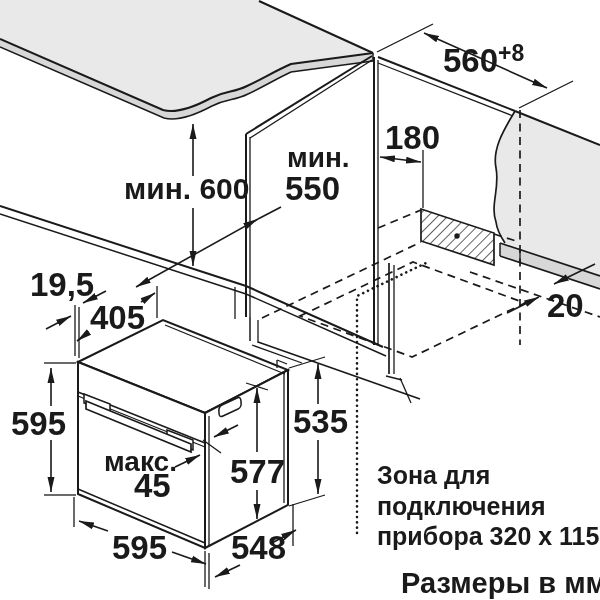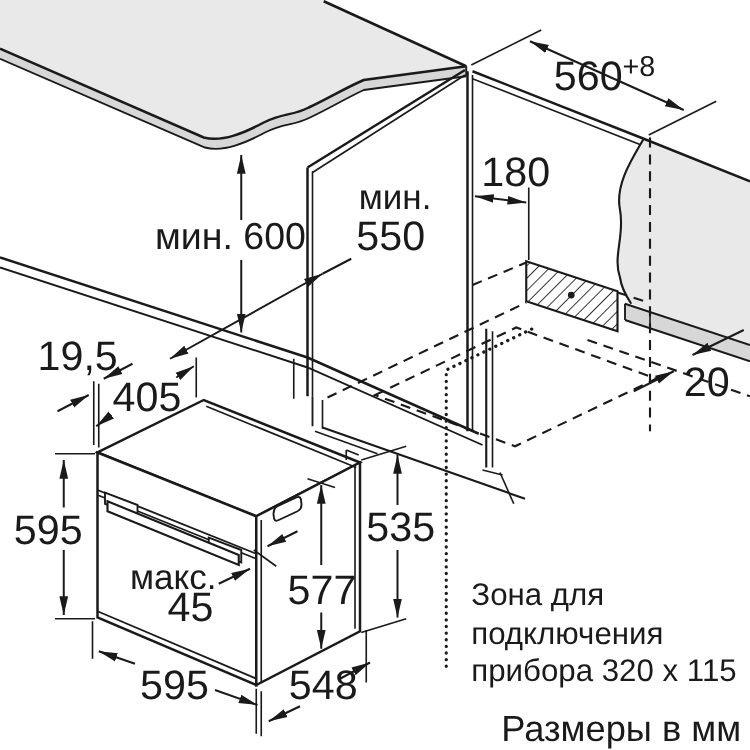--- a/index.html
+++ b/index.html
@@ -1,16 +1,16 @@
 <!DOCTYPE html>
 <html><head>
 <meta charset="utf-8">
 <style>
   html,body{margin:0;padding:0;background:#ffffff;}
-  .frame{width:600px;height:600px;background:#ffffff;overflow:hidden;position:relative;}
+  .frame{width:600px;height:600px;background:#ffffff;overflow:hidden;position:relative;font-weight:bold;}
   svg{display:block;}
   svg *{vector-effect:none;}
   .ln{stroke:#1a1a1a;fill:none;stroke-linecap:butt;}
   .s2{stroke-width:2px;}
   .s17{stroke-width:1.7px;}
   .s15{stroke-width:1.5px;}
   .s14{stroke-width:1.3px;}
   .dash{stroke-dasharray:8 5.5;stroke-width:1.7px;}
   .dot{stroke-dasharray:0.1 5.2;stroke-linecap:round;stroke-width:2.6px;}
   .dim{stroke-width:1.6px;}

